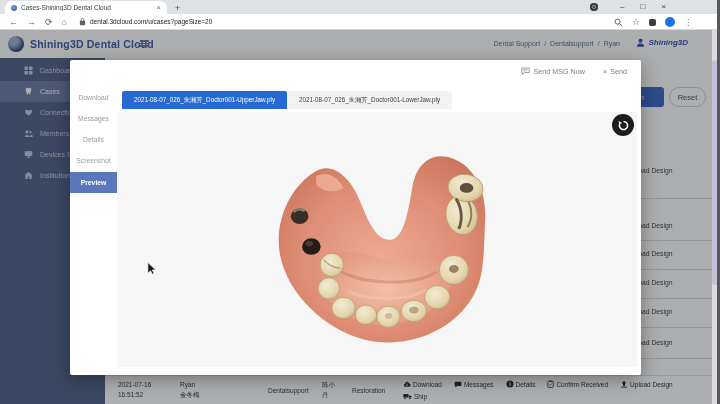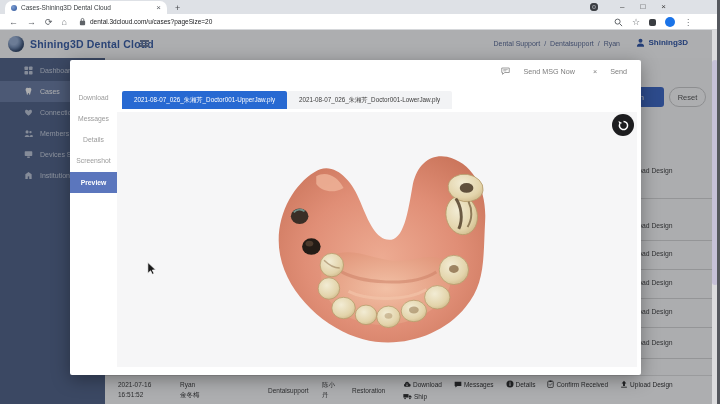--- a/index.html
+++ b/index.html
@@ -25,21 +25,21 @@
   .kebab { font-size:8px; color:#5f6368; }
 
   
   .appheader { position:absolute; left:0; top:30px; width:720px; height:28px; background:#ffffff; z-index:1; }
   .logo { position:absolute; left:8px; top:6px; width:16px; height:16px; border-radius:50%; background:radial-gradient(circle at 35% 30%, #9db4d8 25%, #46628f 70%, #2d4368); box-shadow:inset -2px -2px 3px rgba(0,0,0,.25); }
   .logotext { position:absolute; left:30px; top:8px; font-size:10.5px; font-weight:bold; color:#3a5fa8; letter-spacing:.2px; }
   .hamb { position:absolute; left:140px; top:10px; width:9px; height:7px; display:flex; flex-direction:column; justify-content:space-between; }
   .hamb i { display:block; height:1.6px; background:#6f7f9e; }
   .crumbs { position:absolute; right:100px; top:10px; font-size:7px; color:#5a6b96; display:flex; gap:4px; white-space:nowrap; }
   .account { position:absolute; right:32px; top:8px; display:flex; align-items:center; gap:3px; }
-  .accname { font-size:8px; font-weight:bold; color:#2f56a8; }
+  .accname { font-size:8px; font-weight:bold; color:#2f56a8;font-style:italic; }
 
   
   .sidebar { position:absolute; left:0; top:58px; width:105px; height:346px; background:#52648a; z-index:1; }
   .sbitem { position:absolute; left:0; width:105px; height:21px; display:flex; align-items:center; gap:7px; padding-left:24px; }
   .sbitem.active { background:#6d7fa6; }
   .sblabel { font-size:7px; color:#ccd4e3; white-space:nowrap; }
   .sbitem.active .sblabel { color:#ffffff; }
   .sbicon { width:9px; height:9px; flex:none; fill:#c3cbdc; }
 
   
@@ -56,21 +56,21 @@
   .action { display:flex; align-items:center; gap:2px; color:#333; white-space:nowrap; }
   .action svg { fill:#2e2e2e; }
   .action2 { position:absolute; left:298px; top:17px; }
 
   
   .dim { position:absolute; left:0; top:30px; width:720px; height:374px; background:rgba(14,17,23,.34); z-index:40; }
 
   
   .modal { position:absolute; left:70px; top:60px; width:571px; height:315px; background:#fff; border-radius:2px; box-shadow:0 4px 18px rgba(0,0,0,.35); z-index:50; }
   .modal-actions { position:absolute; right:14px; top:7px; display:flex; gap:18px; align-items:center; font-size:7.2px; color:#7d7d7d; }
-  .mact { display:flex; align-items:flex-start; gap:13px; }
+  .mact { display:flex; align-items:flex-start; gap:3px; }
   .mact svg { stroke:#7d7d7d; fill:none; }
   .mmenu-item { position:absolute; left:0; width:47px; height:21px; display:flex; align-items:center; justify-content:center; font-size:6.8px; color:#9b9b9b; }
   .mmenu-item.active { background:#5b76bd; color:#fff; font-weight:bold; }
   .mtab { position:absolute; top:31px; height:18px; width:165px; display:flex; align-items:center; justify-content:center; font-size:6.3px; white-space:nowrap; overflow:hidden; border-radius:2px 2px 0 0; }
   .mtab.active { left:52px; background:#2769d2; color:#fff; }
   .mtab.inactive { left:217px; background:#f2f3f5; color:#3c3c3c; }
   .viewer { position:absolute; left:47px; top:52px; width:520px; height:255px; background:#f6f6f7; }
   .rotatebtn { position:absolute; left:495px; top:2px; width:22px; height:22px; border-radius:50%; background:#1d1d1f; display:flex; align-items:center; justify-content:center; }
   .jaw { position:absolute; left:148px; top:33px; }
   .cursor { position:absolute; left:30px; top:150px; z-index:5; }

